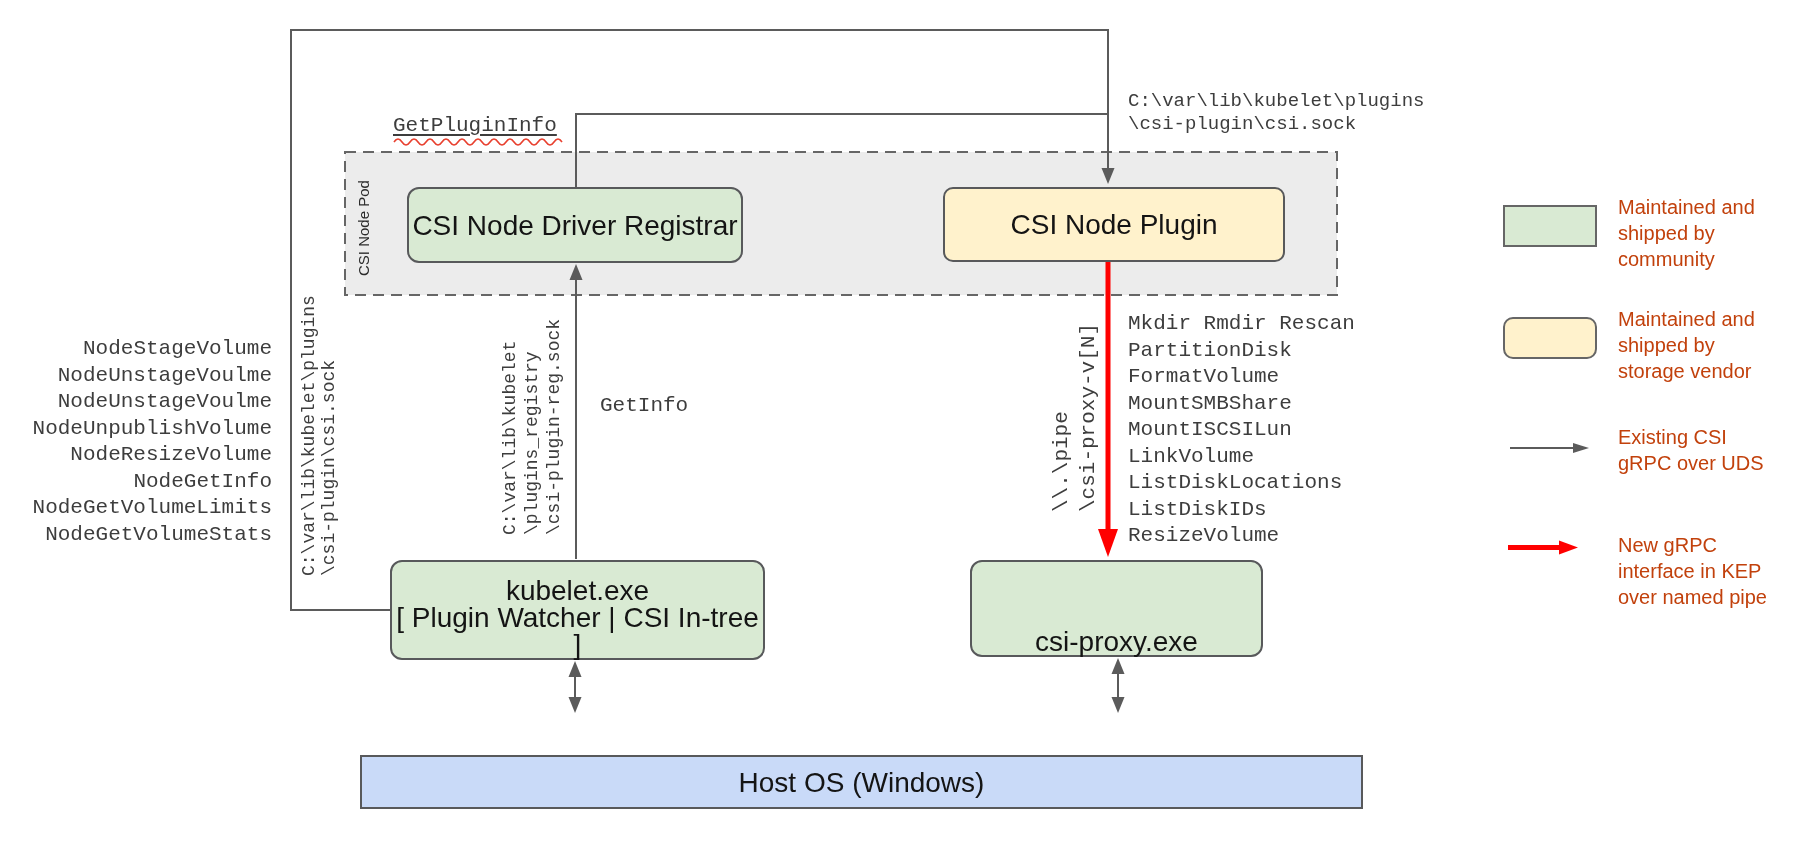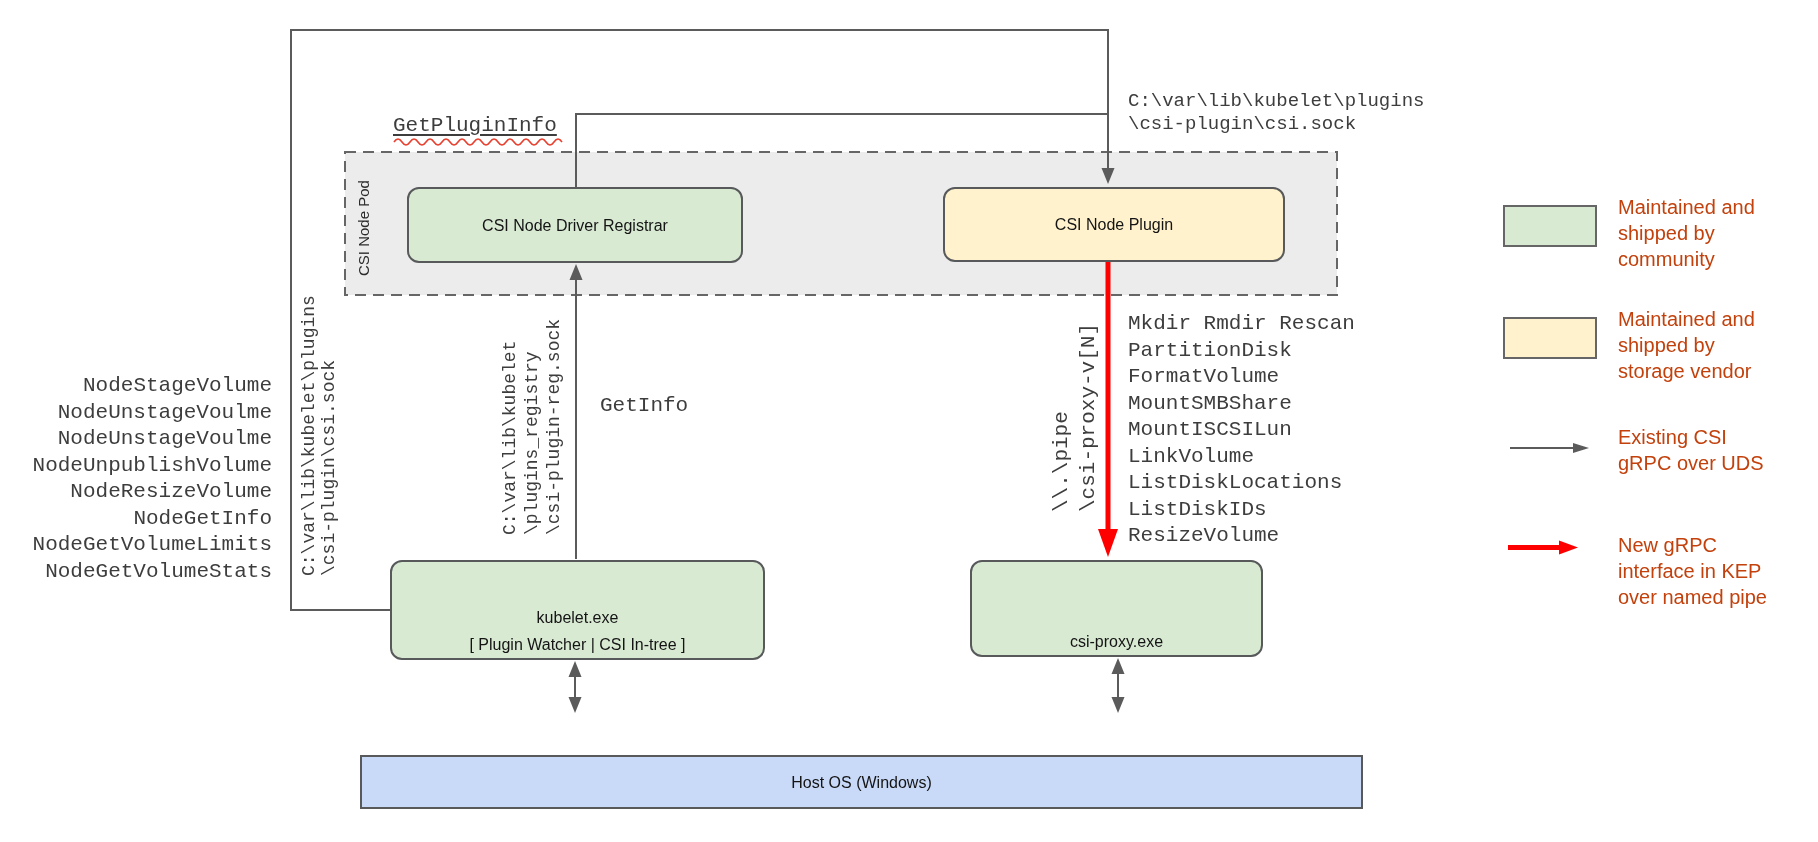--- a/index.html
+++ b/index.html
@@ -8,23 +8,23 @@
   :root{
     --community_green:#d9ead3; --vendor_yellow:#fff2cc; --host_blue:#c9daf8;
     --pod_gray:#ececec; --line_gray:#5b5b5b; --new_grpc_red:#ff0000;
     --squiggle_red:#e8402f; --text_dark:#3d3d3d;
   }
   .abs{position:absolute;}
   .mono{font-family:"Liberation Mono", monospace;color:var(--text_dark);}
   .rot{position:absolute;transform-origin:0 0;transform:rotate(-90deg);white-space:nowrap;}
   .box{position:absolute;border:2px solid #58595b;border-radius:12px;
        display:flex;flex-direction:column;align-items:center;justify-content:center;
-       text-align:center;font-size:16px;color:#141414;line-height:27px;}
+       text-align:center;font-size:28px;color:#141414;line-height:27px;}
   .green{background:var(--community_green);}
-  .yellow{background:var(--vendor_yellow);}
+  .yellow{background:var(--vendor_yellow);border-radius:10px;}
   .blue{background:var(--host_blue);}
   #overlay{position:absolute;left:0;top:0;pointer-events:none;}
   .ln{stroke:var(--line_gray);stroke-width:2;fill:none;}
   .hd{fill:var(--line_gray);stroke:none;}
   .rln{stroke:var(--new_grpc_red);stroke-width:5;fill:none;}
   .rhd{fill:var(--new_grpc_red);stroke:none;}
   .podrect{fill:var(--pod_gray);stroke:#666;stroke-width:2;stroke-dasharray:11 7;}
   .sq{stroke:var(--squiggle_red);stroke-width:1.6;fill:none;}
   .list{position:absolute;font-size:21px;line-height:26.5px;}
   .legend-text{position:absolute;left:1618px;width:165px;font-size:20px;line-height:26px;color:#c2410c;}
@@ -102,21 +102,21 @@
 
 <div class="rot mono" style="left:1048px;top:512px;font-size:21px;line-height:27px;">
   <div>\\.\pipe</div>
   <div>\csi-proxy-v[N]</div>
 </div>
 
 <div class="abs mono" style="left:600px;top:392px;font-size:21px;line-height:27px;">
   <div>GetInfo</div>
 </div>
 
-<div class="list mono" style="left:28px;top:336px;width:244px;text-align:right;margin-top:37px;">
+<div class="list mono" style="left:28px;top:336px;width:244px;text-align:right;">
   <div>NodeStageVolume</div>
   <div>NodeUnstageVoulme</div>
   <div>NodeUnstageVoulme</div>
   <div>NodeUnpublishVolume</div>
   <div>NodeResizeVolume</div>
   <div>NodeGetInfo</div>
   <div>NodeGetVolumeLimits</div>
   <div>NodeGetVolumeStats</div>
 </div>
 

